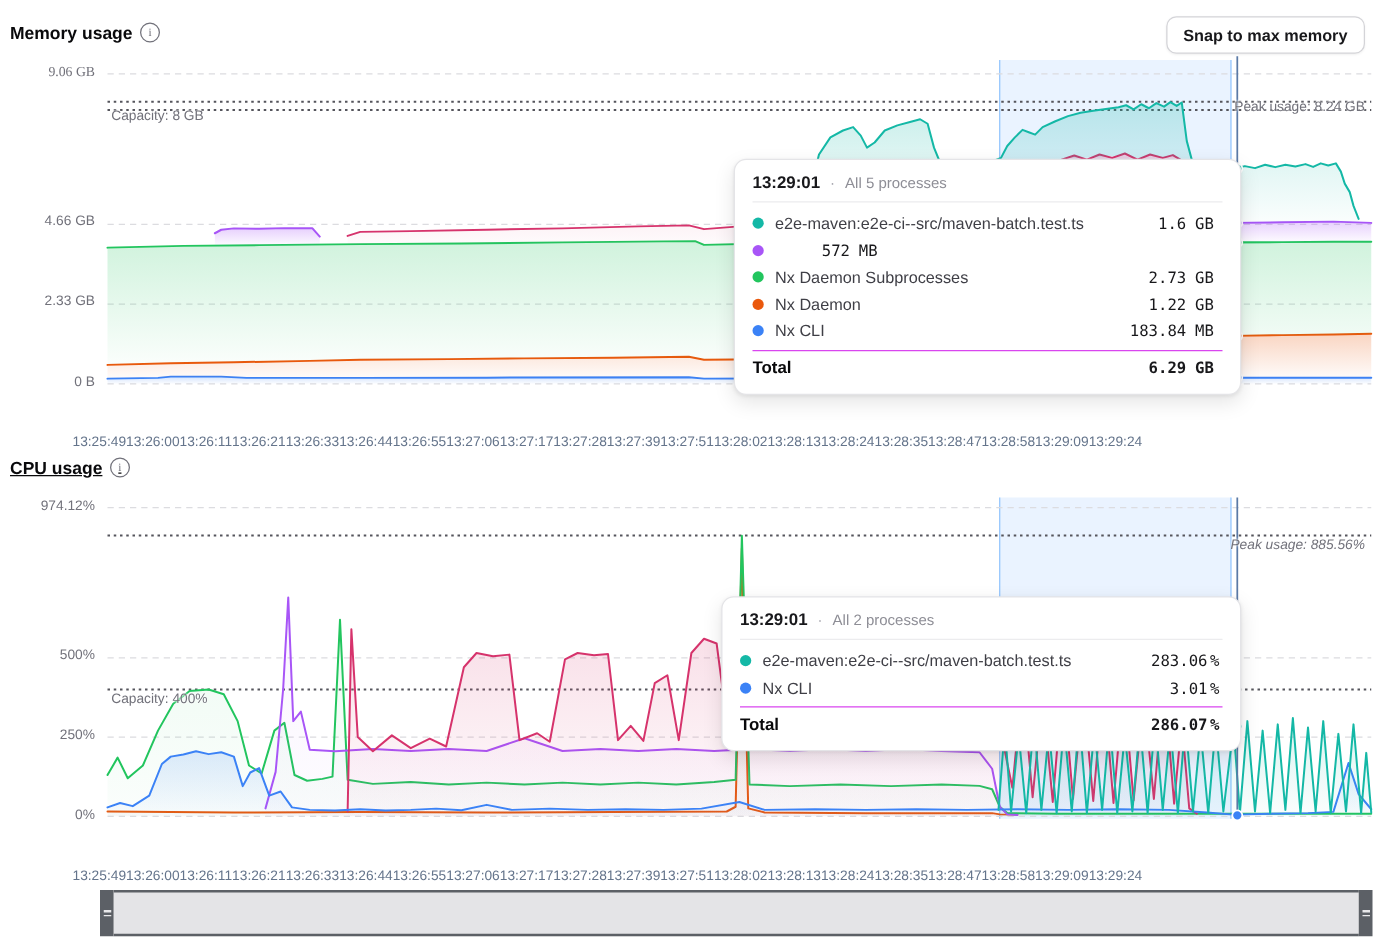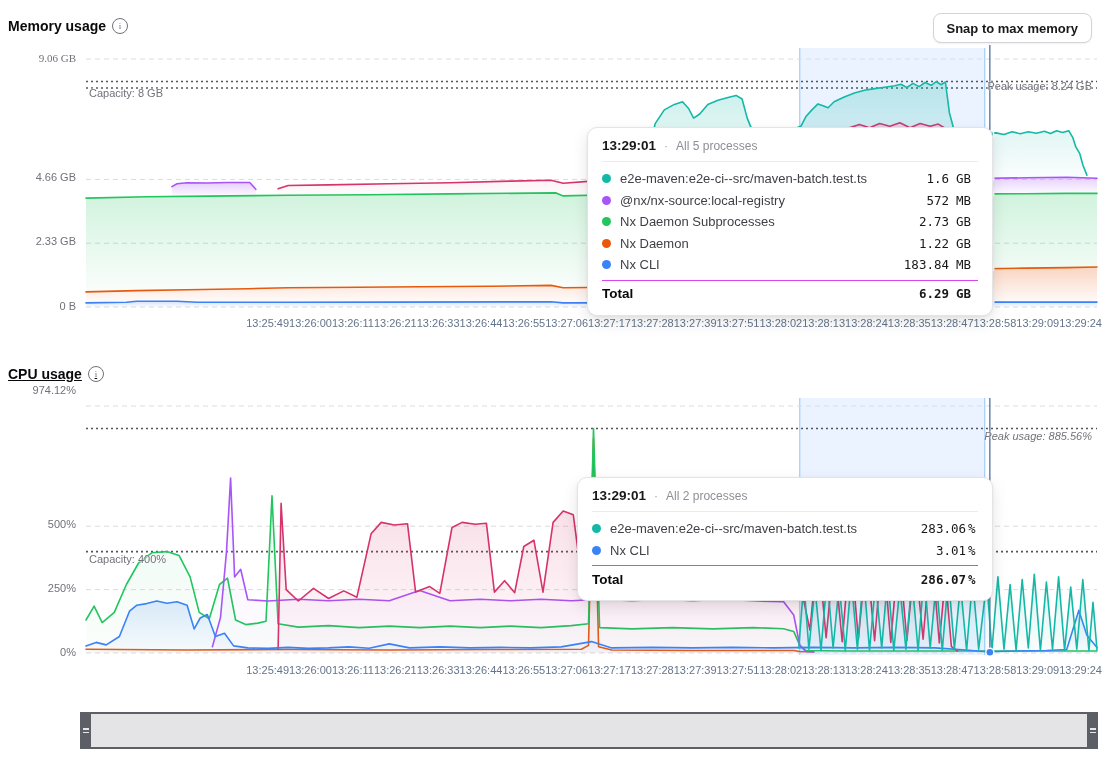--- a/index.html
+++ b/index.html
@@ -6,22 +6,22 @@
   .stage{position:relative;width:1118px;height:761px;background:#fff;overflow:hidden;
          font-family:"Liberation Sans",sans-serif;color:#18181b;}
   svg.chart-layer{position:absolute;left:0;top:0;}
   .section-title{position:absolute;font-size:14px;font-weight:700;color:#09090b;display:flex;align-items:center;gap:6px;}
   .info-icon{display:inline-flex;align-items:center;justify-content:center;width:14px;height:14px;border:1.2px solid #71717a;border-radius:50%;font-size:9px;font-weight:400;color:#71717a;font-family:"Liberation Serif",serif;}
   .snap-btn{position:absolute;height:30px;padding:0 13px;background:#fff;border:1px solid #d4d4d8;border-radius:8px;
             font-size:13px;font-weight:600;color:#18181b;display:flex;align-items:center;
             box-shadow:0 1px 2px rgba(0,0,0,.06);cursor:pointer;font-family:"Liberation Sans",sans-serif;}
   .ylabels{position:absolute;left:0;top:0;width:76px;}
   .ylabel{position:absolute;right:0;width:76px;text-align:right;font-size:11px;color:#71717a;white-space:nowrap;}
-  .xticks{position:absolute;left:58px;width:1044px;display:flex;justify-content:flex-end;
-          font-size:11px;color:#64748b;}
+  .xticks{position:absolute;left:58px;width:1044px;display:flex;justify-content:flex-start;
+          font-size:11px;color:#64748b;margin-top:31px;}
   .xticks span{white-space:nowrap;}
   .refline-label{position:absolute;font-size:11px;color:#71717a;white-space:nowrap;text-shadow:0 0 2px #fff,0 0 2px #fff;}
   .tooltip{position:absolute;background:#fff;border:1px solid #e4e4e7;border-radius:10px;
            box-shadow:0 6px 16px rgba(0,0,0,.10),0 1px 3px rgba(0,0,0,.06);padding:10px 14px 8px 14px;z-index:5;}
   .tt-head{display:flex;align-items:baseline;gap:8px;padding-bottom:8px;border-bottom:1px solid #ececee;}
   .tt-time{font-size:13.5px;font-weight:700;color:#18181b;}
   .tt-sep{color:#a1a1aa;font-size:12px;}
   .tt-sub{font-size:12px;color:#8e8e96;}
   .tt-rows{padding-top:6px;}
   .tt-row{display:flex;align-items:center;height:21.5px;font-size:13px;color:#3f3f46;}
@@ -215,21 +215,20 @@
 
         <div class="tt-row">
           <span class="tt-dot" style="background: rgb(20, 184, 166);"></span>
           <span class="tt-name">e2e-maven:e2e-ci--src/maven-batch.test.ts</span>
           <span class="tt-val">1.6</span>
           <span class="tt-unit unit-col-mem">GB</span>
         </div>
 
         <div class="tt-row">
           <span class="tt-dot" style="background: rgb(168, 85, 247);"></span>
-          <span class="tt-name">@nx/nx-source:local-registry</span>
           <span class="tt-val">572</span>
           <span class="tt-unit unit-col-mem">MB</span>
         </div>
 
         <div class="tt-row">
           <span class="tt-dot" style="background: rgb(34, 197, 94);"></span>
           <span class="tt-name">Nx Daemon Subprocesses</span>
           <span class="tt-val">2.73</span>
           <span class="tt-unit unit-col-mem">GB</span>
         </div>
@@ -255,21 +254,21 @@
     </div>
   </div>
 
   <div class="section-title" style="left:8px;top:366px;text-decoration:underline;">
     <span>CPU usage</span>
     <span class="info-icon">i</span>
   </div>
 
   <div class="ylabels">
 
-      <div class="ylabel" style="top: 384px;">
+      <div class="ylabel" style="top: 399px;">
         <span>974.12%</span>
       </div>
 
       <div class="ylabel" style="top: 518px;">
         <span>500%</span>
       </div>
 
       <div class="ylabel" style="top: 582px;">
         <span>250%</span>
       </div>

